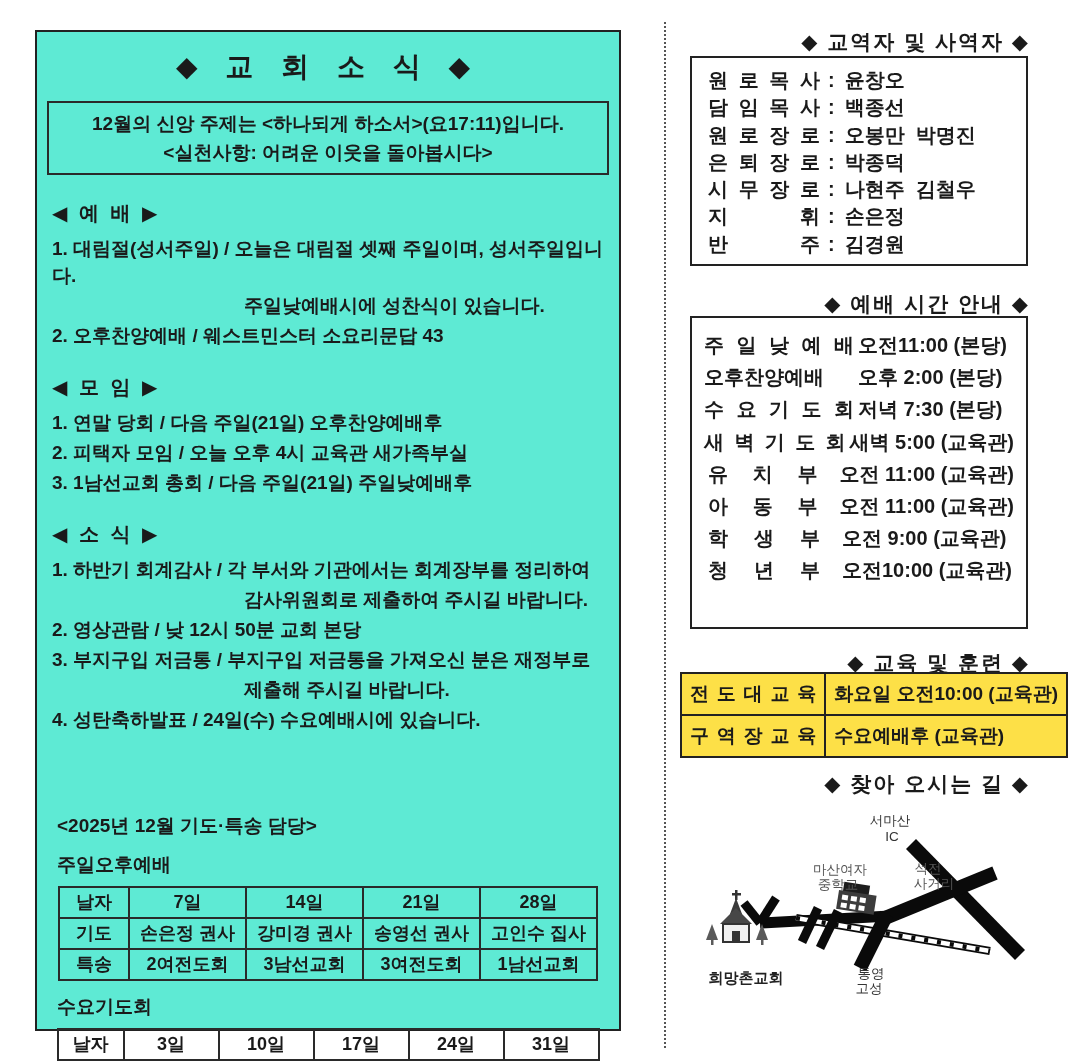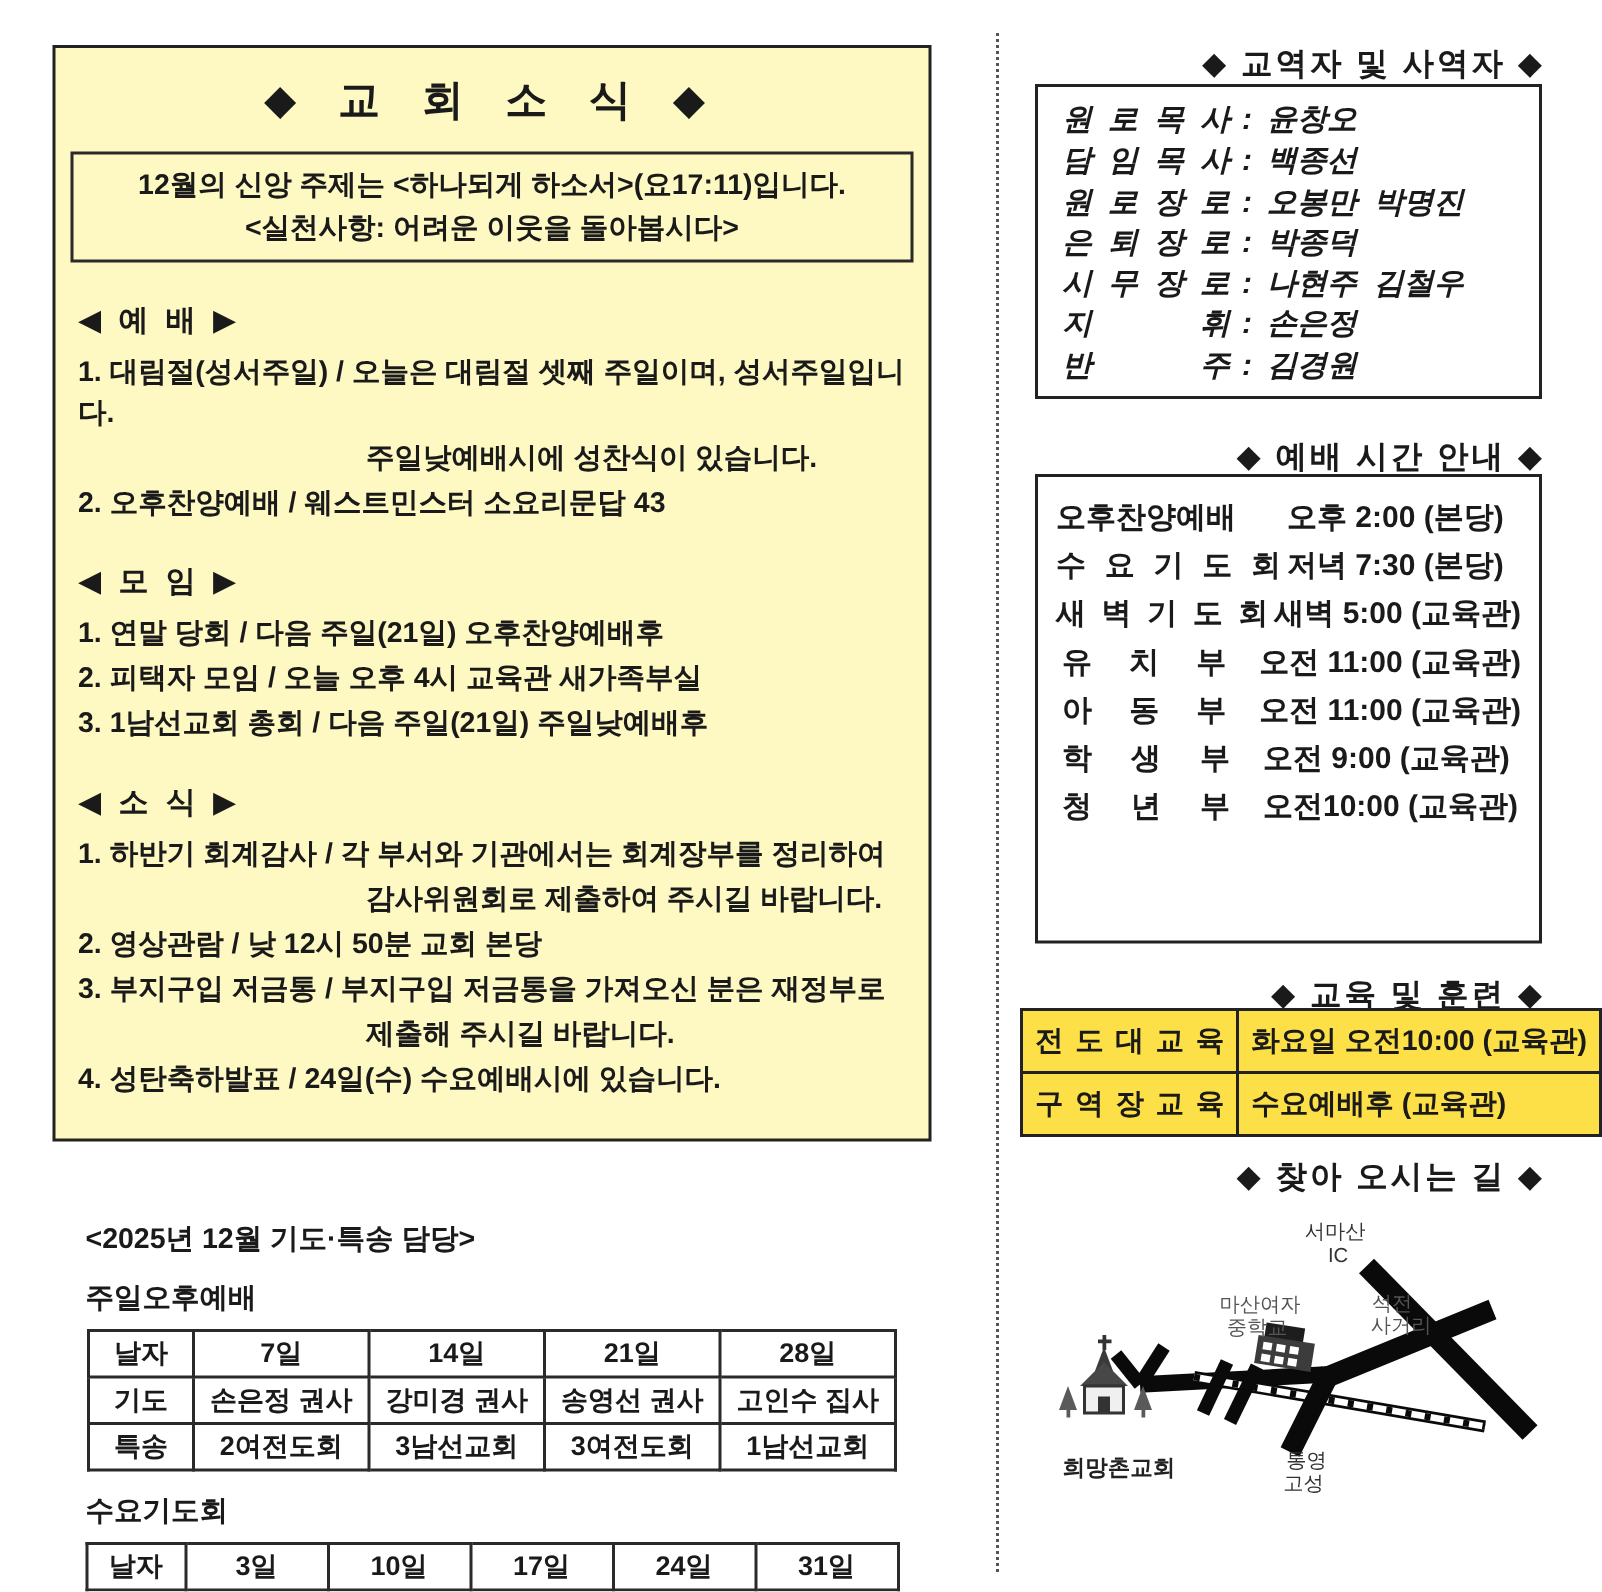--- a/index.html
+++ b/index.html
@@ -3,39 +3,39 @@
 <meta charset="utf-8">
 <style>
   html,body{margin:0;padding:0;background:#fff;}
   body{font-family:"Liberation Sans","DejaVu Sans",sans-serif;font-weight:700;color:#1a1a1a;}
   .page{position:relative;width:1068px;height:1061px;background:#ffffff;overflow:hidden;}
 
   
   .divider{position:absolute;left:664px;top:22px;height:1026px;border-left:2px dotted #555;}
 
   
-  .left-box{position:absolute;left:35px;top:30px;width:586px;height:731px;border:2px solid #222;box-sizing:border-box;background:#fef9c3;}
+  .left-box{position:absolute;left:35px;top:30px;width:586px;height:1001px;border:2px solid #222;box-sizing:border-box;background:#5eead4;}
   .title{margin-top:16px;text-align:center;font-size:28px;letter-spacing:10px;}
   .theme-box{margin:15px 10px 0;border:2px solid #2a2a2a;padding:6px 0;text-align:center;font-size:19px;line-height:29px;}
   .section{margin:25px 15px 0;}
   .sec-h{font-size:20px;letter-spacing:3px;margin-bottom:8px;}
   .item{font-size:19px;line-height:27px;margin-top:3px;}
   .cont{padding-left:192px;}
   .duty-cap{margin:80px 20px 0;font-size:19px;}
   .duty-label{margin:13px 20px 0;font-size:19px;}
   table.duty{border-collapse:collapse;margin:8px auto 0;}
   table.duty th,table.duty td{border:2px solid #2a2a2a;font-size:18px;font-weight:700;text-align:center;padding:4px 2px;white-space:pre-line;line-height:21px;}
   table.sun col.c0{width:70px;} table.sun col.cn{width:117px;}
   table.wed col.c0{width:66px;} table.wed col.cn{width:95px;}
 
   
   .rh{position:absolute;left:688px;width:342px;text-align:right;font-size:21px;letter-spacing:2px;}
   .rh.h-staff{top:28px;} .rh.h-times{top:290px;} .rh.h-training{top:649px;} .rh.h-directions{top:770px;}
 
-  .staff-box{position:absolute;left:690px;top:56px;width:338px;height:210px;border:2px solid #222;box-sizing:border-box;padding:9px 16px;background:#fff;font-style:italic;}
+  .staff-box{position:absolute;left:690px;top:56px;width:338px;height:210px;border:2px solid #222;box-sizing:border-box;padding:9px 16px;background:#fff;}
   .srow{display:flex;font-size:20px;line-height:27.3px;}
   .slabel{display:inline-block;width:112px;text-align:justify;text-align-last:justify;}
   .ssep{padding:0 10px 0 8px;}
   .sval{white-space:pre;}
 
   .times-box{position:absolute;left:690px;top:316px;width:338px;height:313px;border:2px solid #222;box-sizing:border-box;padding:11px 12px;background:#fff;}
   .trow{display:flex;font-size:20px;line-height:32.2px;}
   .tname{display:inline-block;width:150px;text-align:justify;text-align-last:justify;}
   .trow.dept .tname{width:112px;margin-left:4px;margin-right:18px;}
   .ttime{padding-left:4px;white-space:pre;}
@@ -190,20 +190,24 @@
       </div>
     <div class="srow">
         <span class="slabel">반 주</span>
         <span class="ssep">:</span>
         <span class="sval">김경원</span>
       </div>
   </div>
 
   <div class="rh h-times">◆ 예배 시간 안내 ◆</div>
   <div class="times-box">
+    <div class="trow">
+        <span class="tname">주 일 낮 예 배</span>
+        <span class="ttime">오전11:00 (본당)</span>
+      </div>
     <div class="trow">
         <span class="tname">오후찬양예배</span>
         <span class="ttime">오후 2:00 (본당)</span>
       </div>
     <div class="trow">
         <span class="tname">수 요 기 도 회</span>
         <span class="ttime">저녁 7:30 (본당)</span>
       </div>
     <div class="trow">
         <span class="tname">새 벽 기 도 회</span>

